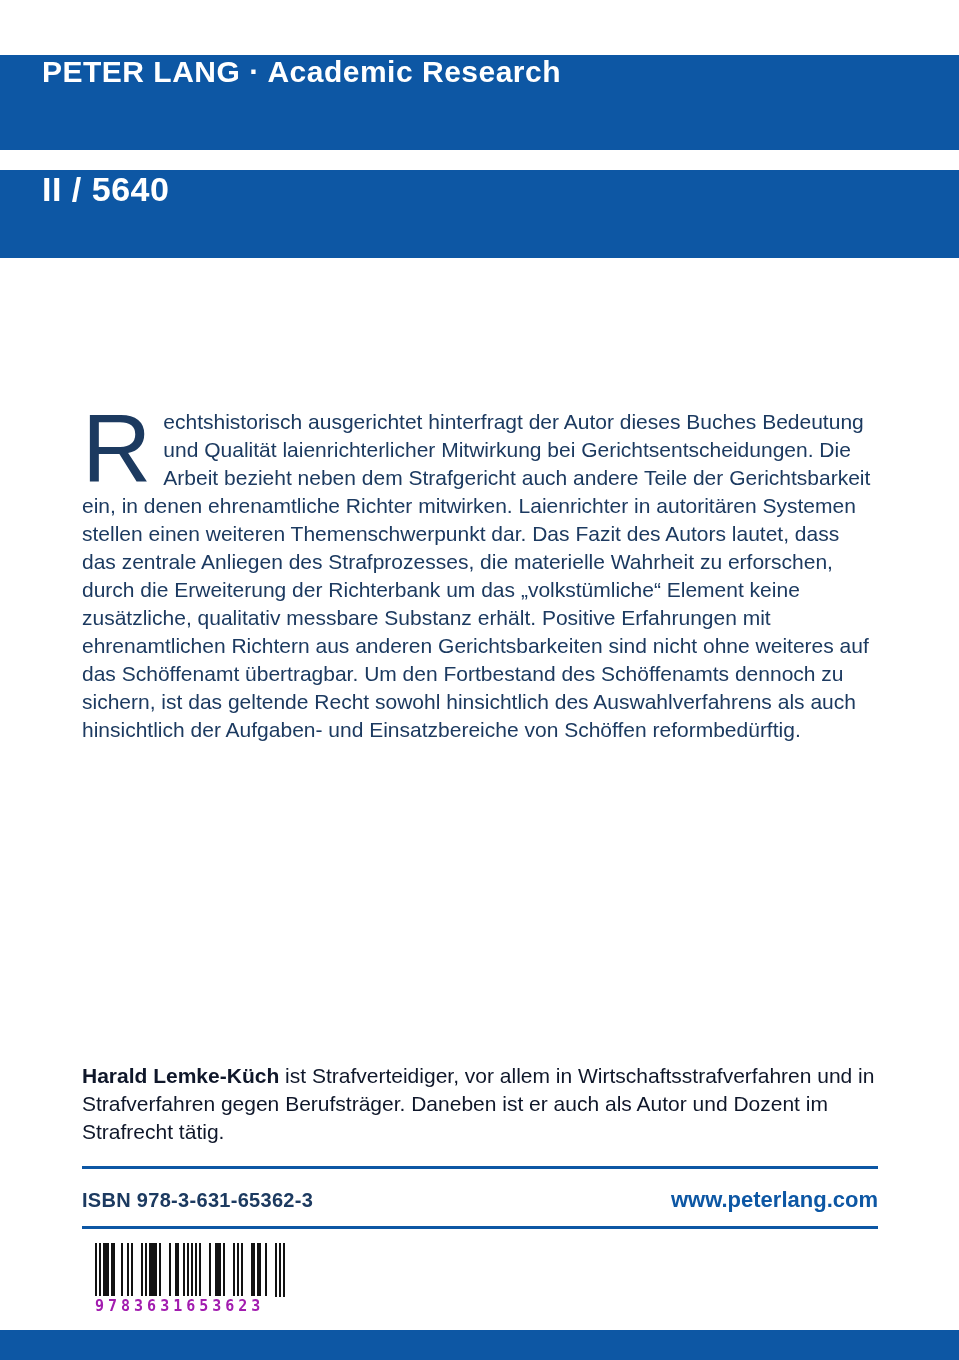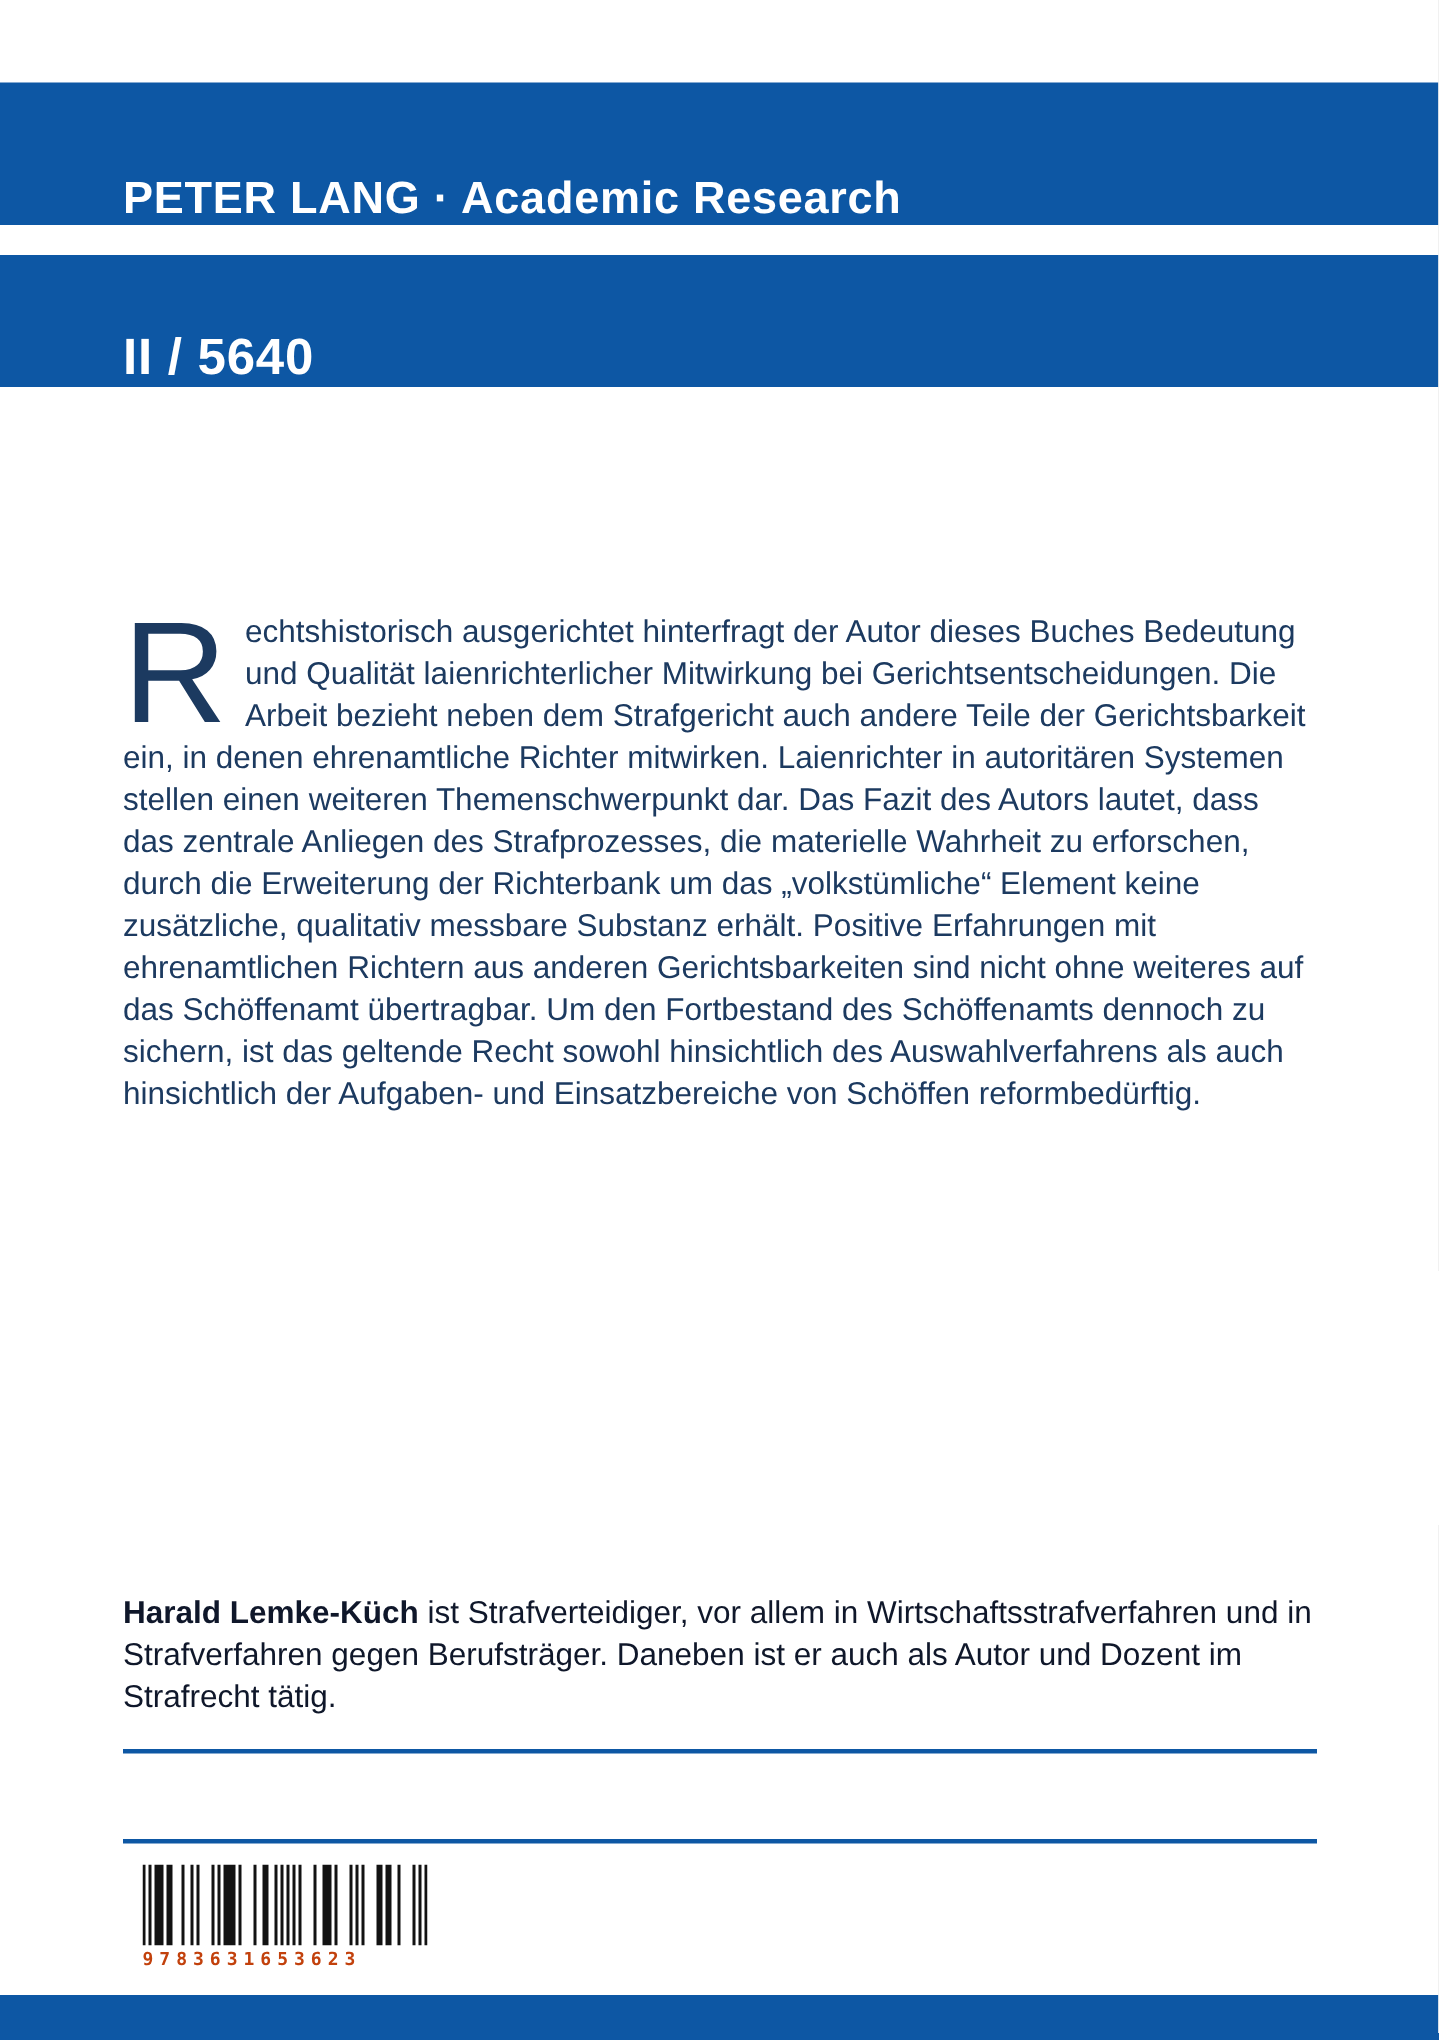--- a/index.html
+++ b/index.html
@@ -7,22 +7,22 @@
     position:relative;
     width:959px;height:1360px;
     margin:0 auto;
     background:#ffffff;
     font-family:"Liberation Sans",sans-serif;
     overflow:hidden;
   }
   .band{
     position:absolute;left:0;right:0;
     background:#0d57a4;
-    display:flex;align-items:flex-end;
-    padding-left:82px;box-sizing:border-box;
+    display:flex;align-items:flex-start;
+    padding-left:42px;box-sizing:border-box;
     color:#ffffff;
   }
   .band-publisher{top:55px;height:95px;font-size:30px;font-weight:600;letter-spacing:.5px;}
   .band-series{top:170px;height:88px;font-size:34px;font-weight:600;letter-spacing:.5px;}
   .blurb{
     position:absolute;left:82px;width:796px;top:408px;
     color:#1c3a60;
     font-size:21px;line-height:28px;
     text-align:left;
   }
@@ -55,23 +55,23 @@
     text-align:left;
   }
   .barcode-block svg{display:block;width:190px;height:54px;fill:#121212;}
   .barcode-digits{
     display:inline-block;
     margin-top:-12px;
     position:relative;
     background:#ffffff;
     padding:1px 3px 0 0;
     font-family:"DejaVu Sans Mono",monospace;
-    font-size:12px;font-weight:700;
+    font-size:15px;font-weight:700;
     letter-spacing:4px;
-    color:#c2410c;
+    color:#a21caf;
   }
   .band-footer{
     position:absolute;left:0;right:0;bottom:0;height:30px;
     background:#0d57a4;
   }
 </style>
 </head>
 <body>
 
 <div class="page">
@@ -87,20 +87,24 @@
   <div class="blurb">
     <span class="dropcap">R</span><span>echtshistorisch ausgerichtet hinterfragt der Autor dieses Buches Bedeutung und Qualität laienrichterlicher Mitwirkung bei Gerichtsentscheidungen. Die Arbeit bezieht neben dem Strafgericht auch andere Teile der Gerichtsbarkeit ein, in denen ehrenamtliche Richter mitwirken. Laienrichter in autoritären Systemen stellen einen weiteren Themenschwerpunkt dar. Das Fazit des Autors lautet, dass das zentrale Anliegen des Strafprozesses, die materielle Wahrheit zu erforschen, durch die Erweiterung der Richterbank um das „volkstümliche“ Element keine zusätzliche, qualitativ messbare Substanz erhält. Positive Erfahrungen mit ehrenamtlichen Richtern aus anderen Gerichtsbarkeiten sind nicht ohne weiteres auf das Schöffenamt übertragbar. Um den Fortbestand des Schöffenamts dennoch zu sichern, ist das geltende Recht sowohl hinsichtlich des Auswahlverfahrens als auch hinsichtlich der Aufgaben- und Einsatzbereiche von Schöffen reformbedürftig.</span>
   </div>
 
   <div class="author-bio">
     <b>Harald Lemke-Küch</b><span> ist Strafverteidiger, vor allem in Wirtschaftsstrafverfahren und in Strafverfahren gegen Berufsträger. Daneben ist er auch als Autor und Dozent im Strafrecht tätig.</span>
   </div>
 
   <div class="rule rule-top"></div>
 
+  <div class="isbn-row">
+    <span class="isbn-text">ISBN 978-3-631-65362-3</span>
+    <span class="website">www.peterlang.com</span>
+  </div>
 
   <div class="rule rule-bottom"></div>
 
   <div class="barcode-block">
     <svg xmlns="http://www.w3.org/2000/svg" preserveAspectRatio="none" viewBox="0 0 95 60">
         <rect x="0" y="0" width="1" height="60"></rect>
         <rect x="2" y="0" width="1" height="60"></rect>
         <rect x="4" y="0" width="3" height="60"></rect>
         <rect x="8" y="0" width="2" height="60"></rect>
         <rect x="13" y="0" width="1" height="60"></rect>

